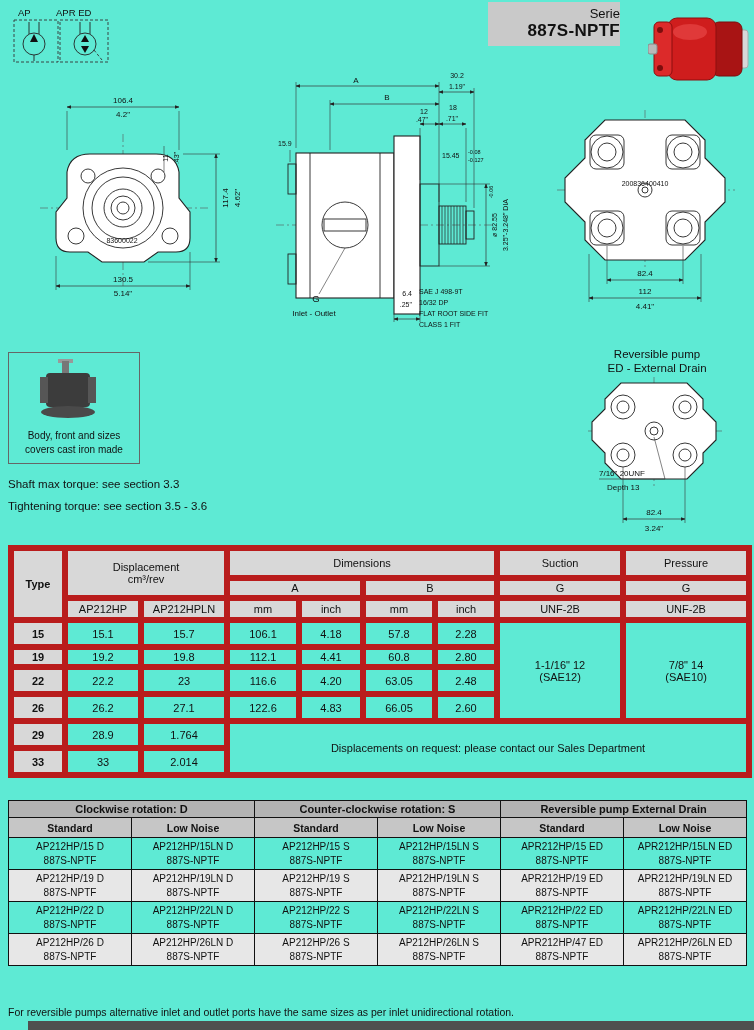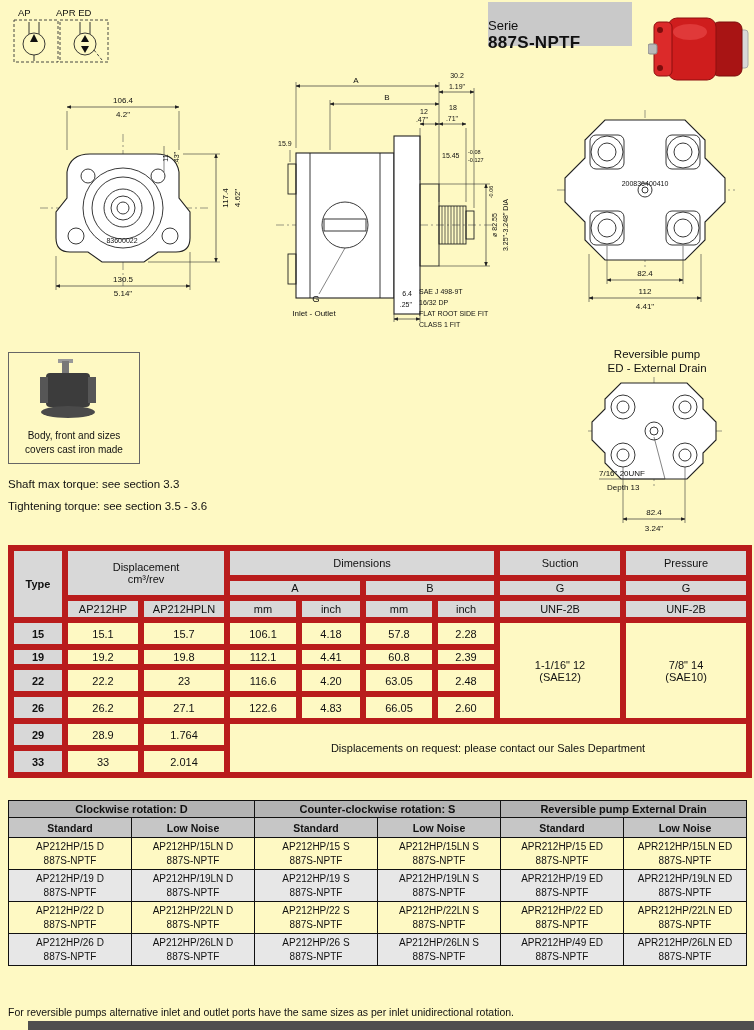--- a/index.html
+++ b/index.html
@@ -1,29 +1,29 @@
 <!DOCTYPE html>
 <html><head>
 <meta charset="utf-8">
 <style>
   *{box-sizing:border-box;margin:0;padding:0}
   body{font-family:"Liberation Sans",sans-serif;background:#fff}
-  .page{position:relative;width:754px;height:1030px;background:#fef9c3;color:#111;overflow:hidden}
+  .page{position:relative;width:754px;height:1030px;background:#5eead4;color:#111;overflow:hidden}
   .abs{position:absolute}
   svg text{font-family:"Liberation Sans",sans-serif;fill:#111}
   .t5{font-size:5.5px}.t7{font-size:7px}.t8{font-size:8px}.t9{font-size:9.5px}.t11{font-size:11.5px}
   .mid{text-anchor:middle}.end{text-anchor:end}
   .body{fill:#fff;stroke:#222;stroke-width:1.1}
   .thin{fill:none;stroke:#222;stroke-width:0.9}
   .cline{stroke:#555;stroke-width:0.6;stroke-dasharray:8 3 2 3;fill:none}
   .dim{stroke:#333;stroke-width:0.7;fill:none}
   .ext{stroke:#333;stroke-width:0.6;fill:none}
   .dash{stroke:#333;stroke-width:0.9;fill:none;stroke-dasharray:3 2}
   .hatch line{stroke:#222;stroke-width:0.7}
-  .serie{left:488px;top:2px;width:144px;height:44px;background:#c9c9c9;text-align:left;padding-top:16px}
+  .serie{left:488px;top:2px;width:132px;height:44px;background:#c9c9c9;text-align:right;padding-top:4px}
   .serie .l1{font-size:13px}
   .serie .l2{font-size:17px;font-weight:bold;letter-spacing:.3px}
   .matbox{left:8px;top:352px;width:132px;height:112px;border:1.5px solid #666;text-align:center;padding-top:2px}
   .matbox .cap{font-size:10px;line-height:1.35}
   .note11{font-size:11.5px}
   table{border-collapse:collapse;table-layout:fixed}
   .spec{width:738px;font-size:11px}
   .spec td{border:6px solid #b91c1c;text-align:center;vertical-align:middle;padding:1px 2px}
   .spec .hd{background:#d8d8d8}
   .spec .typecol{background:#d8d8d8;font-weight:bold}
@@ -342,21 +342,21 @@
         <td rowspan="4" class="preline">7/8"  14
 (SAE10)</td>
       </tr>
       <tr style="height:16px">
         <td class="typecol">19</td>
         <td>19.2</td>
         <td>19.8</td>
         <td>112.1</td>
         <td>4.41</td>
         <td>60.8</td>
-        <td>2.39</td>
+        <td>2.80</td>
       </tr>
       <tr style="height:27px">
         <td class="typecol">22</td>
         <td>22.2</td>
         <td>23</td>
         <td>116.6</td>
         <td>4.20</td>
         <td>63.05</td>
         <td>2.48</td>
       </tr>
@@ -450,21 +450,21 @@
       </tr>
       <tr class="datarow alt">
         <td class="preline">AP212HP/26 D
 887S-NPTF</td>
         <td class="preline">AP212HP/26LN D
 887S-NPTF</td>
         <td class="preline">AP212HP/26 S
 887S-NPTF</td>
         <td class="preline">AP212HP/26LN S
 887S-NPTF</td>
-        <td class="preline">APR212HP/49 ED
+        <td class="preline">APR212HP/47 ED
 887S-NPTF</td>
         <td class="preline">APR212HP/26LN ED
 887S-NPTF</td>
       </tr>
     </tbody>
   </table>
 
   <div class="abs footer" style="left:8px;top:1006px">For reversible pumps alternative inlet and outlet ports have the same sizes as per inlet unidirectional rotation.</div>
   <div class="abs botbar" style="left:28px;top:1021px;width:726px;height:9px"></div>
 

